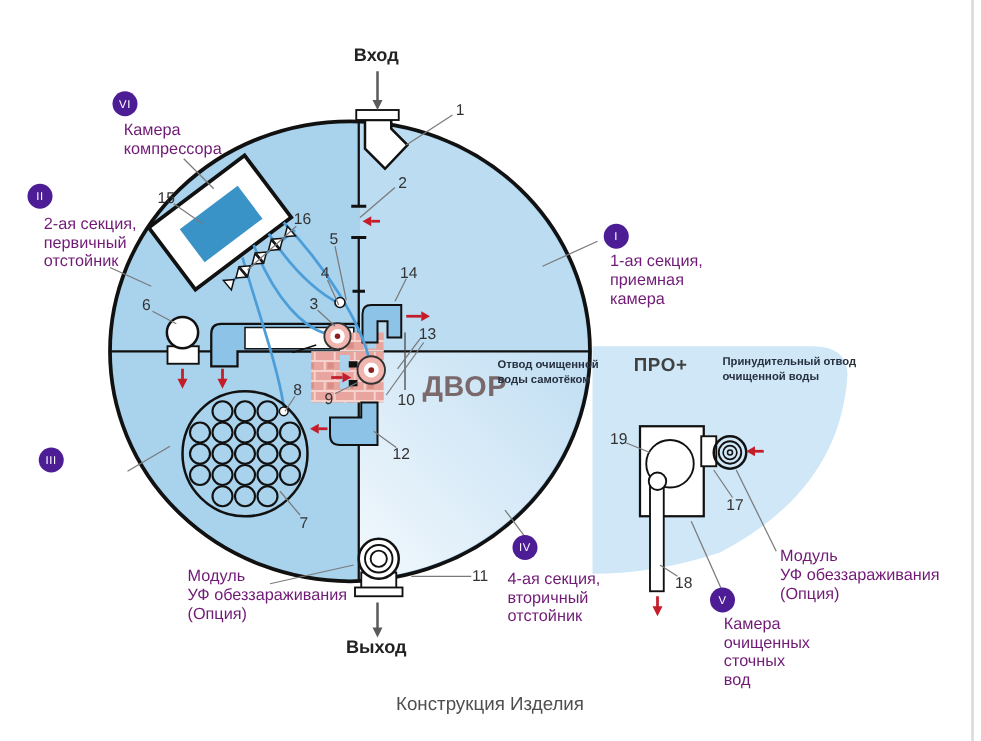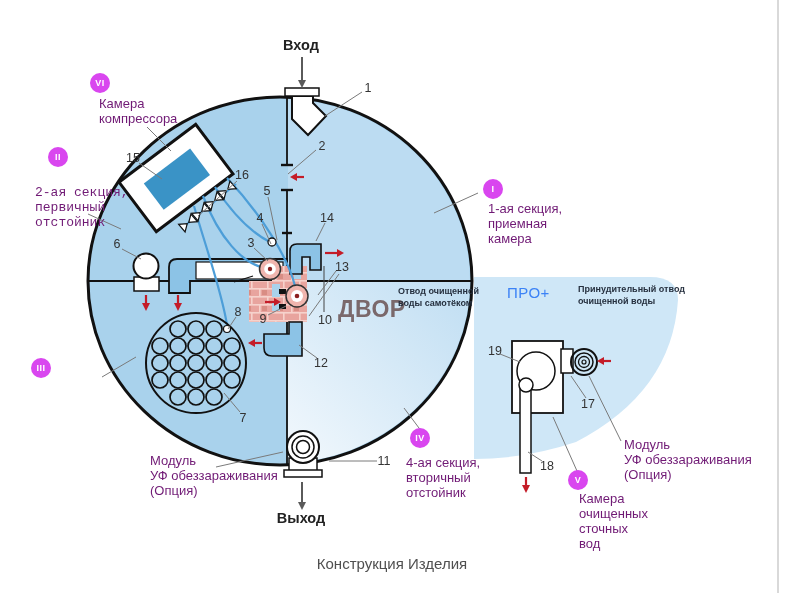--- a/index.html
+++ b/index.html
@@ -2,29 +2,29 @@
 <html><head>
 <meta charset="utf-8">
 <style>
   html,body{margin:0;padding:0;background:#fff;}
   #stage{position:relative;width:785px;height:593px;background:#ffffff;overflow:hidden;
          font-family:"Liberation Sans",sans-serif;}
   #diagram-svg{position:absolute;left:0;top:0;}
   .lbl{position:absolute;font-size:13px;line-height:1.16;color:#701a75;white-space:pre-line;}
   .bold-note{position:absolute;font-size:9px;font-weight:bold;color:#26303f;line-height:1.3;white-space:pre-line;}
   .flow-lbl{position:absolute;font-size:14.5px;font-weight:bold;color:#222;transform:translateX(-50%);}
-  .badge{position:absolute;width:20px;height:20px;border-radius:50%;background:#d946ef;color:#fff;
-         font-size:9px;font-weight:bold;display:flex;align-items:center;justify-content:center;
+  .badge{position:absolute;width:20px;height:20px;border-radius:50%;background:#4c1d95;color:#fff;
+         font-size:9px;font-weight:normal;display:flex;align-items:center;justify-content:center;
          transform:translate(-50%,-50%);letter-spacing:.5px;}
   .pnum{position:absolute;font-size:12.5px;color:#333;transform:translate(-50%,-50%);}
   .wm-brand{position:absolute;font-weight:bold;font-size:23px;letter-spacing:.5px;
             color:rgba(100,72,72,0.8);white-space:nowrap;}
   .wm-url{position:absolute;font-family:"DejaVu Serif",serif;font-size:42px;
           color:rgba(110,110,110,0.5);white-space:nowrap;}
-  .pro-lbl{position:absolute;font-size:15px;font-weight:normal;color:#3b82f6;letter-spacing:.5px;}
+  .pro-lbl{position:absolute;font-size:15px;font-weight:bold;color:#404040;letter-spacing:.5px;}
   .caption{position:absolute;font-size:15px;color:#4f4f4f;transform:translateX(-50%);white-space:nowrap;}
   .page-edge{position:absolute;top:0;bottom:0;width:2px;background:#d9d9d9;}
 </style>
 </head>
 <body>
 
 <div id="stage">
 
 <svg id="diagram-svg" width="785" height="593" viewBox="0 0 785 593">
   <defs>
@@ -254,30 +254,30 @@
     <line x1="621" y1="441" x2="589" y2="376"></line>
   </g>
 </svg>
 
 <span class="wm-brand" style="left:338px;top:296px;">ДВОР</span>
 
 <span class="flow-lbl" style="left:301px;top:37px;text-align:right;">Вход</span>
 <span class="flow-lbl" style="left:301px;top:510px;">Выход</span>
 
 <div class="badge" style="left:493px;top:189px;">I</div>
-<div class="badge" style="left:58px;top:157px;">II</div>
+<div class="badge" style="left:32px;top:157px;">II</div>
 <div class="badge" style="left:41px;top:368px;">III</div>
 <div class="badge" style="left:420px;top:438px;">IV</div>
 <div class="badge" style="left:578px;top:480px;">V</div>
 <div class="badge" style="left:100px;top:83px;">VI</div>
 
 <span class="lbl" style="left:488px;top:201px;">1-ая секция,
 приемная
 камера</span>
-<span class="lbl" style="left:35px;top:185px;font-family:Liberation Mono, monospace;">2-ая секция,
+<span class="lbl" style="left:35px;top:171px;">2-ая секция,
 первичный
 отстойник</span>
 <span class="lbl" style="left:406px;top:455px;">4-ая секция,
 вторичный
 отстойник</span>
 <span class="lbl" style="left:579px;top:491px;">Камера
 очищенных
 сточных
 вод</span>
 <span class="lbl" style="left:99px;top:96px;">Камера

